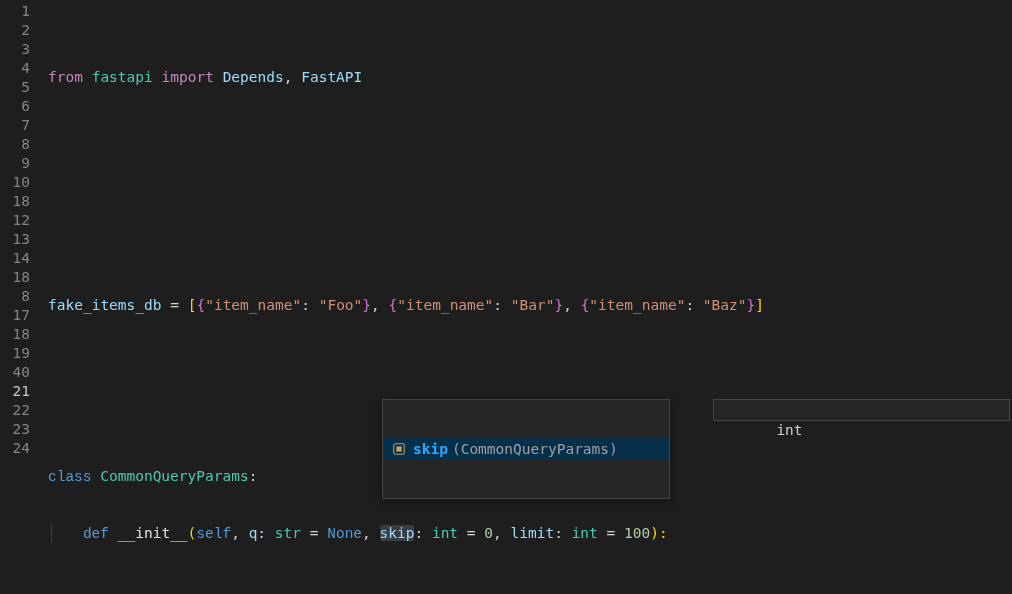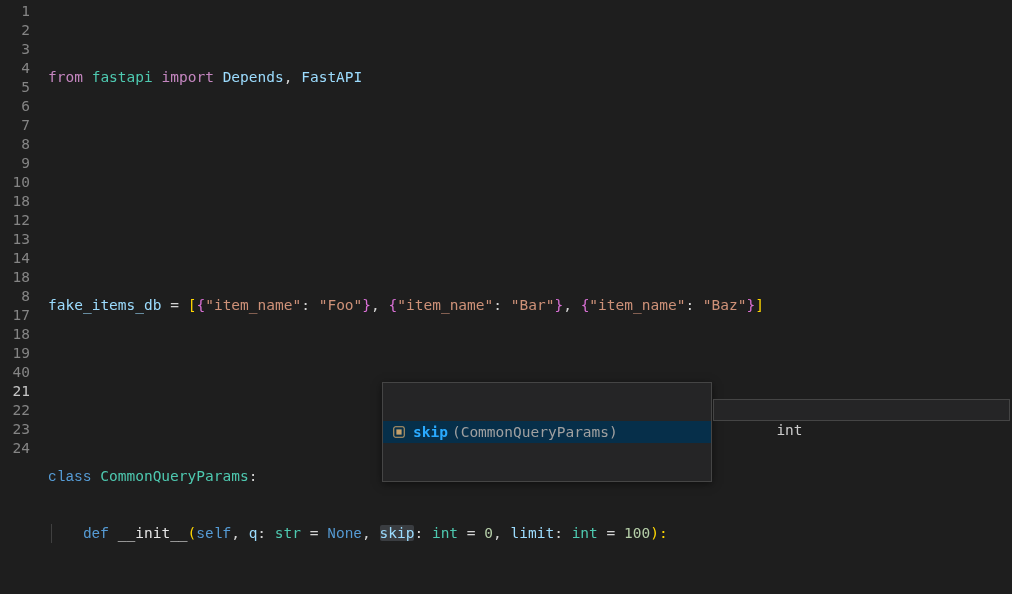--- a/index.html
+++ b/index.html
@@ -151,21 +151,21 @@
     
     
 
     
 
     
     
     
 
     
-    <div class="suggest" style="left:334px; top:382px; width:330px;">
+    <div class="suggest" style="left:334px; top:399px; width:288px;">
       <div class="row selected">
         <span class="icon">
           <svg width="14" height="14" viewBox="0 0 16 16">
               <rect x="2" y="2" width="12" height="12" rx="2" fill="none" stroke="#c5a06a" stroke-width="1.2"></rect>
               <rect x="5" y="5" width="6" height="6" fill="#c5a06a"></rect>
             </svg>
         </span>
         <span><span class="match">skip</span><span class="hint">(CommonQueryParams)</span></span>
       </div>
     </div>

